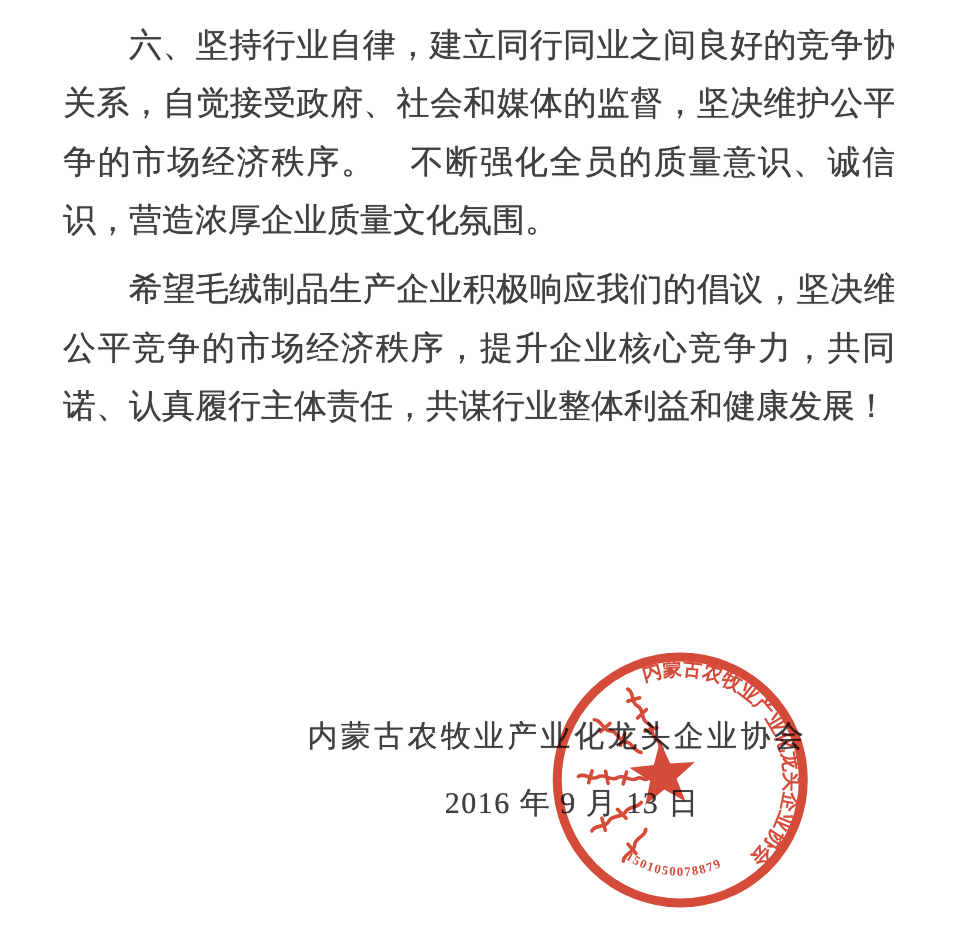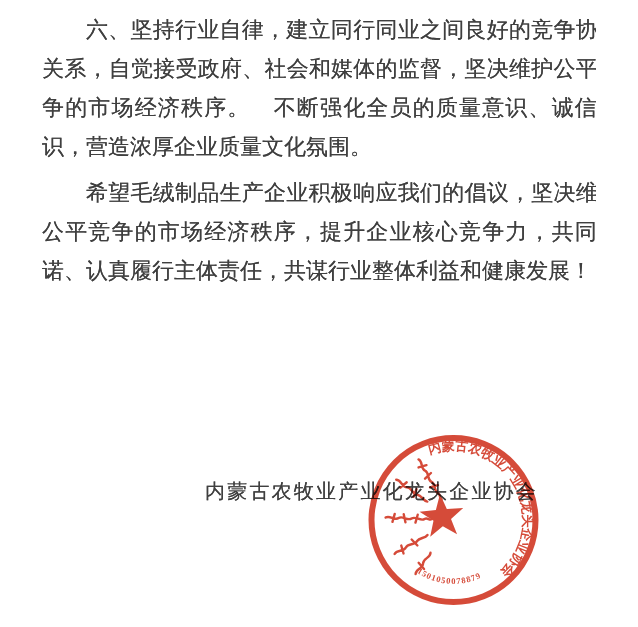--- a/index.html
+++ b/index.html
@@ -70,20 +70,21 @@
 
 <div class="page">
 
   <div class="body-text">
     <p>六、坚持行业自律，建立同行同业之间良好的竞争协作关系，自觉接受政府、社会和媒体的监督，坚决维护公平竞争的市场经济秩序。　不断强化全员的质量意识、诚信意识，营造浓厚企业质量文化氛围。</p>
     <p>希望毛绒制品生产企业积极响应我们的倡议，坚决维护公平竞争的市场经济秩序，提升企业核心竞争力，共同承诺、认真履行主体责任，共谋行业整体利益和健康发展！</p>
   </div>
 
   <div class="signature">
     <div class="org">内蒙古农牧业产业化龙头企业协会</div>
+    <div class="date">2016 年 9 月 13 日</div>
   </div>
 
   <svg class="seal" viewBox="0 0 173 172" xmlns="http://www.w3.org/2000/svg">
     <defs>
       <path id="ringPath" d="M 62.6 20.2 A 70 70 0 0 1 131.5 139.6" fill="none"></path>
       <path id="serialPath" d="M 49.8 138.4 A 64 64 0 0 0 123.2 138.4" fill="none"></path>
       <path id="sq-long" d="M0 0 C3 4 -3 9 0 13 C3 17 -3 22 0 26 C3 30 -3 35 0 39 C2 42 -2 44 0 46 M-4 7 L4 9 M4 18 L-4 20 M-4 30 L4 32"></path>
       <path id="sq-med" d="M0 0 C3 4 -3 9 0 13 C3 17 -3 22 0 26 C2 30 -2 34 0 38 M-4 8 L4 10 M4 22 L-4 24"></path>
       <path id="sq-short" d="M0 0 C3 4 -3 9 0 13 C3 17 -3 22 0 26 M-4 9 L4 11"></path>
     </defs>

